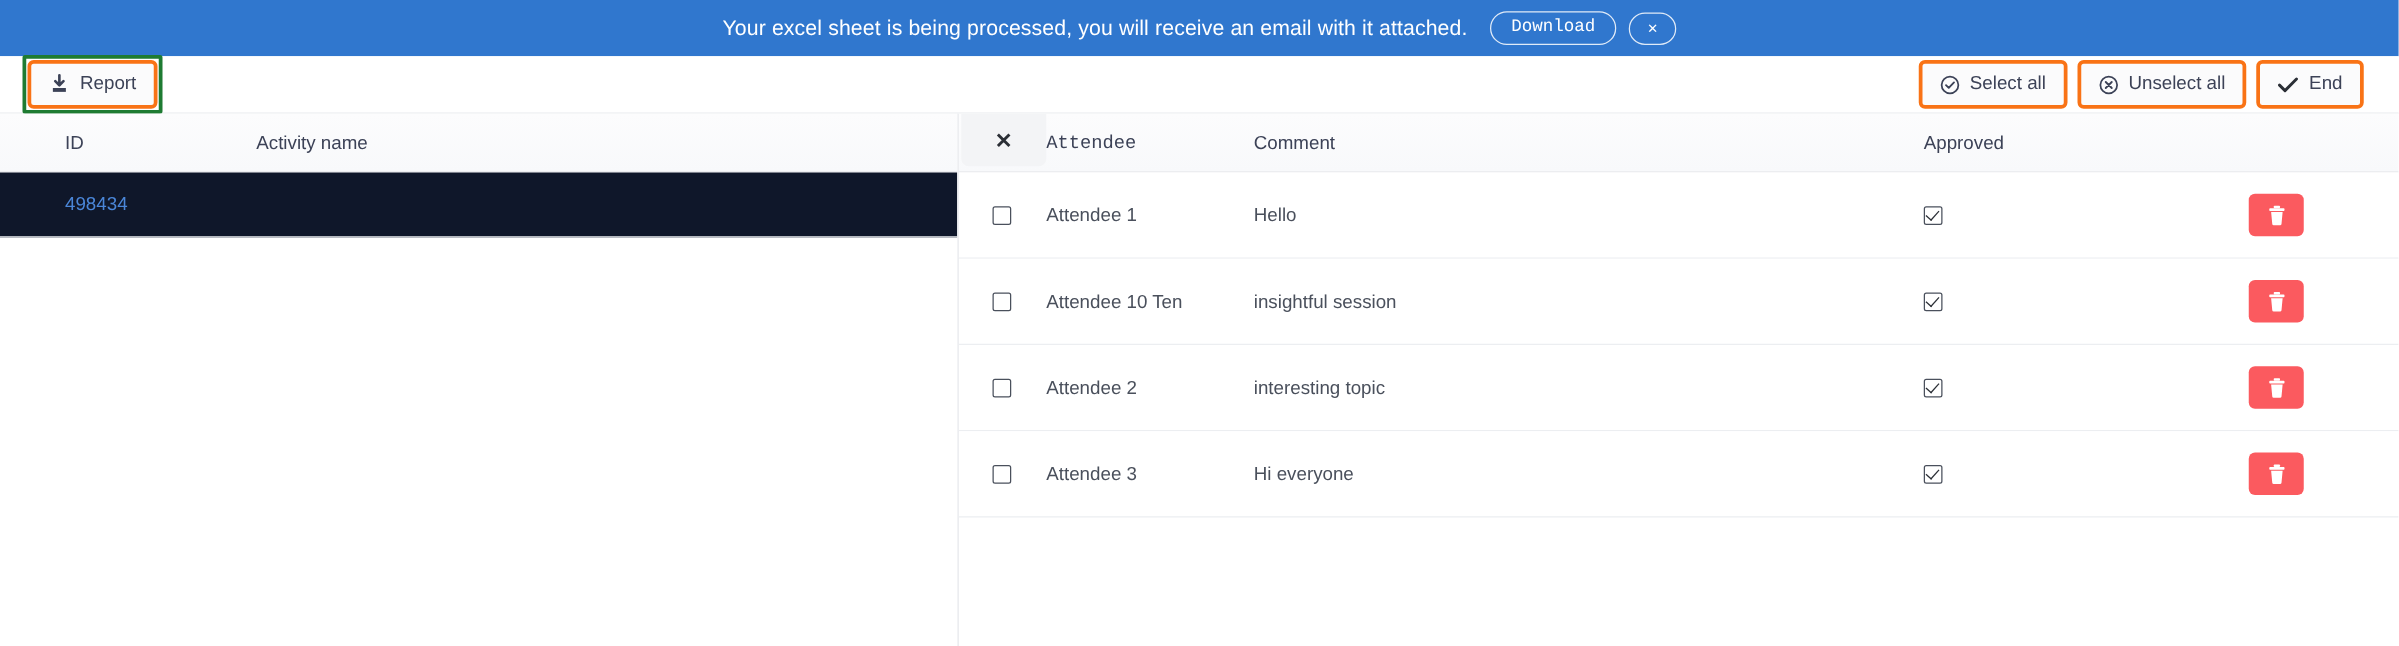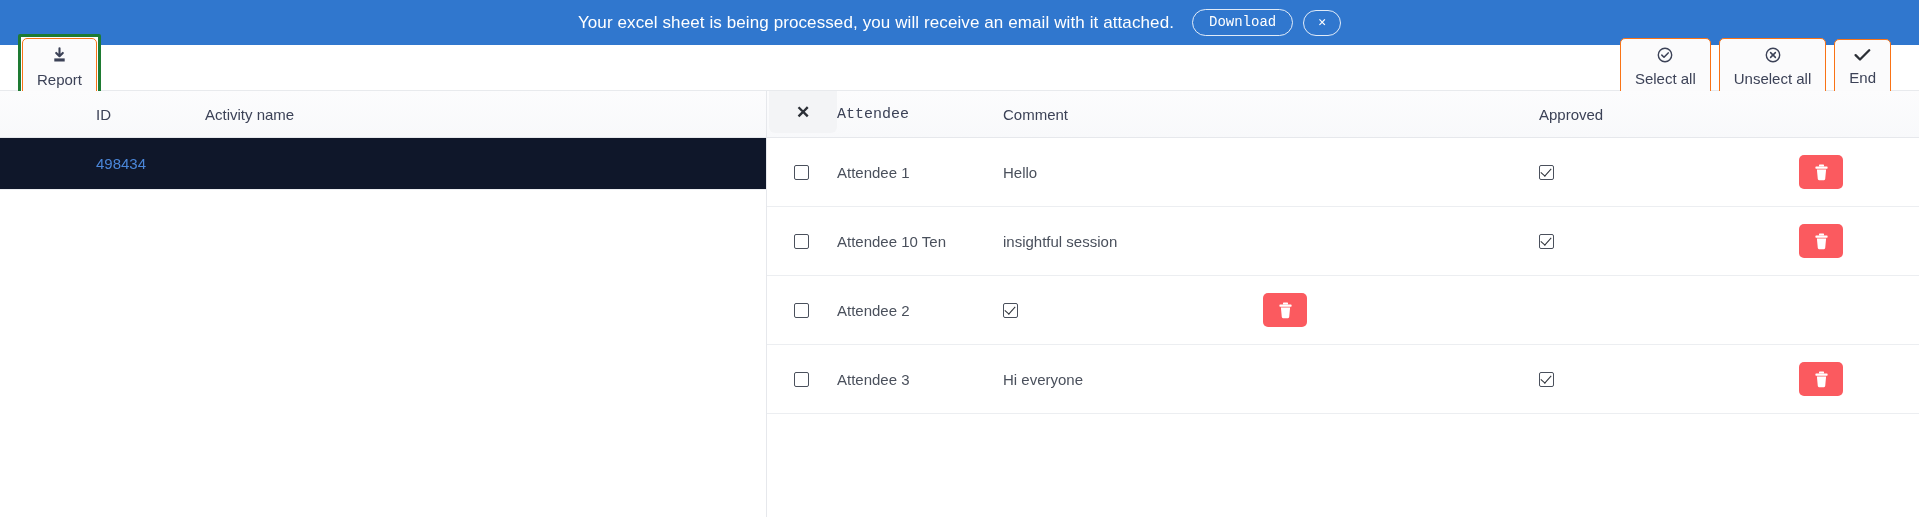--- a/index.html
+++ b/index.html
@@ -60,30 +60,29 @@
     border-radius: 2px;
     padding: 1px;
     display: inline-flex;
     background: #fff;
   }
   .btn {
     display: inline-flex;
     align-items: center;
     gap: 8px;
     background: #fbfbfc;
-    border: 1px solid #f97316;
+    border: 3px solid #f97316;
     border-radius: 5px;
     color: #3c4257;
     font-size: 15px;
     font-family: "Liberation Sans", sans-serif;
     padding: 8px 14px;
     line-height: 1.1;
     cursor: pointer;
     white-space: nowrap;
-    flex-direction: column;
   }
   .btn svg { display: block; flex: 0 0 auto; }
 
   
   .body {
     position: relative;
     height: 426px;
     background: #ffffff;
   }
 
@@ -105,21 +104,21 @@
     font-size: 15px;
   }
   .tbody-row {
     display: flex;
     align-items: center;
     height: 52px;
     border-bottom: 1px solid #eceef1;
     font-size: 15px;
     background: #0f172a;
   }
-  .c-id { width: 205px; padding-left: 96px; }
+  .c-id { width: 205px; padding-left: 52px; }
   .c-act { flex: 1; padding-left: 0; }
   .link { color: #4a86d8; }
 
   
   .right-pane {
     position: absolute;
     left: 766px; top: 0; right: 0; bottom: 0;
     background: #ffffff;
     border-left: 1px solid #e6e8ec;
     overflow: hidden;
@@ -323,20 +322,21 @@
         </span>
       </button>
     </div>
   </div>
 
   <div class="r-row">
     <div class="rc-check">
       <span class="cbox"></span>
     </div>
     <div class="rc-name">Attendee 2</div>
+    <div class="rc-comment">interesting topic</div>
     <div class="rc-approved">
       <span class="cbox checked"></span>
     </div>
     <div class="rc-del">
       <button class="del-btn" style="background: rgb(251, 90, 95);">
         <span>
           <svg width="15" height="17" viewBox="0 0 15 17" aria-hidden="true">
             <rect x="5" y="0.6" width="5" height="2" rx="0.6" fill="#ffffff"></rect>
             <rect x="1.4" y="2.6" width="12.2" height="2.1" rx="0.7" fill="#ffffff"></rect>
             <path d="M2.9 5.6h9.2l-0.9 9.5a1.2 1.2 0 0 1-1.2 1.1H5a1.2 1.2 0 0 1-1.2-1.1z" fill="#ffffff"></path>

